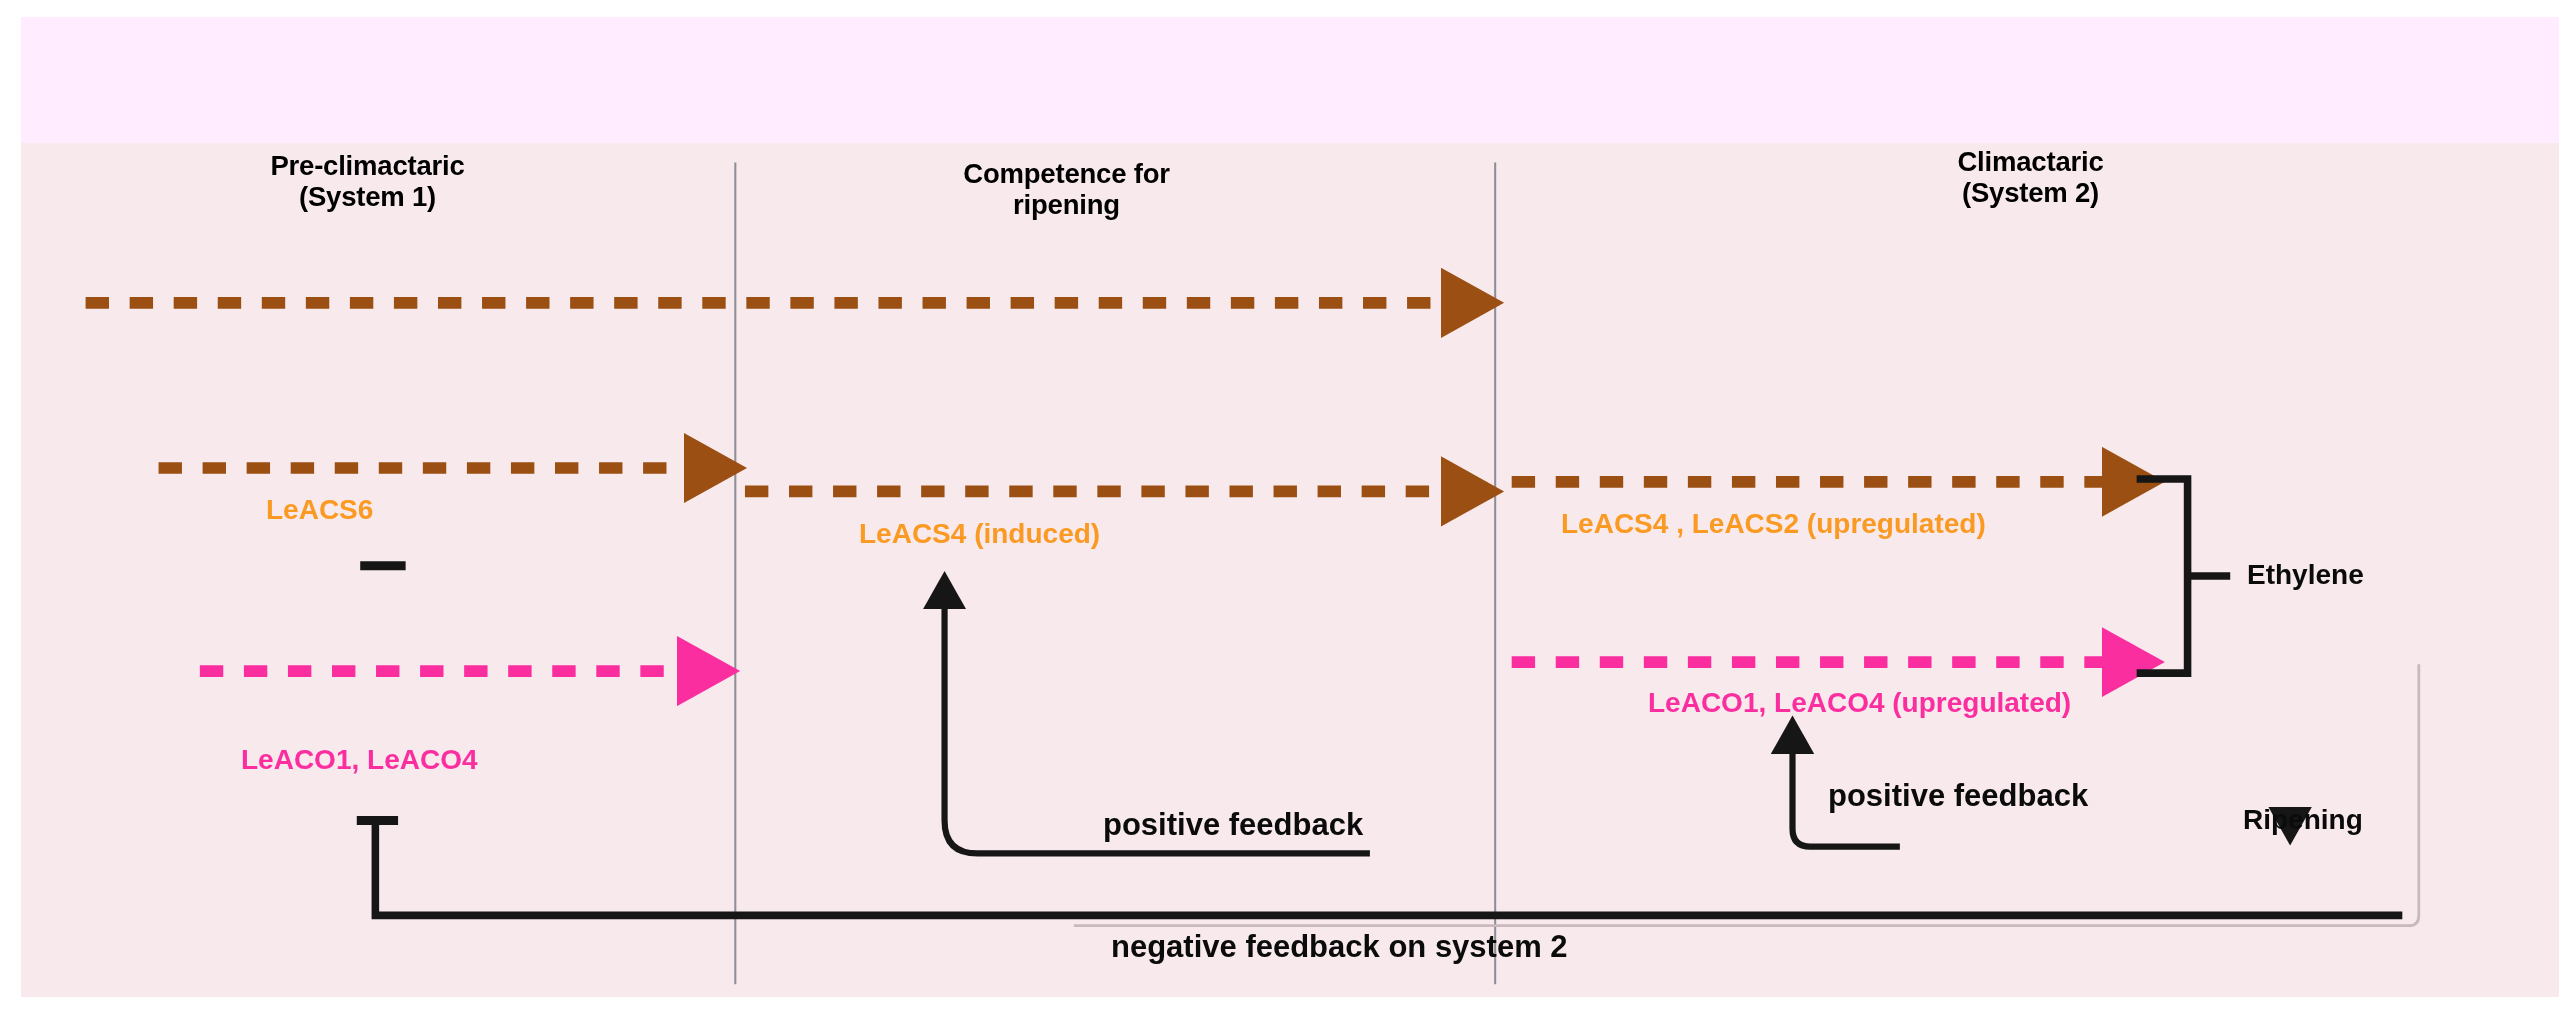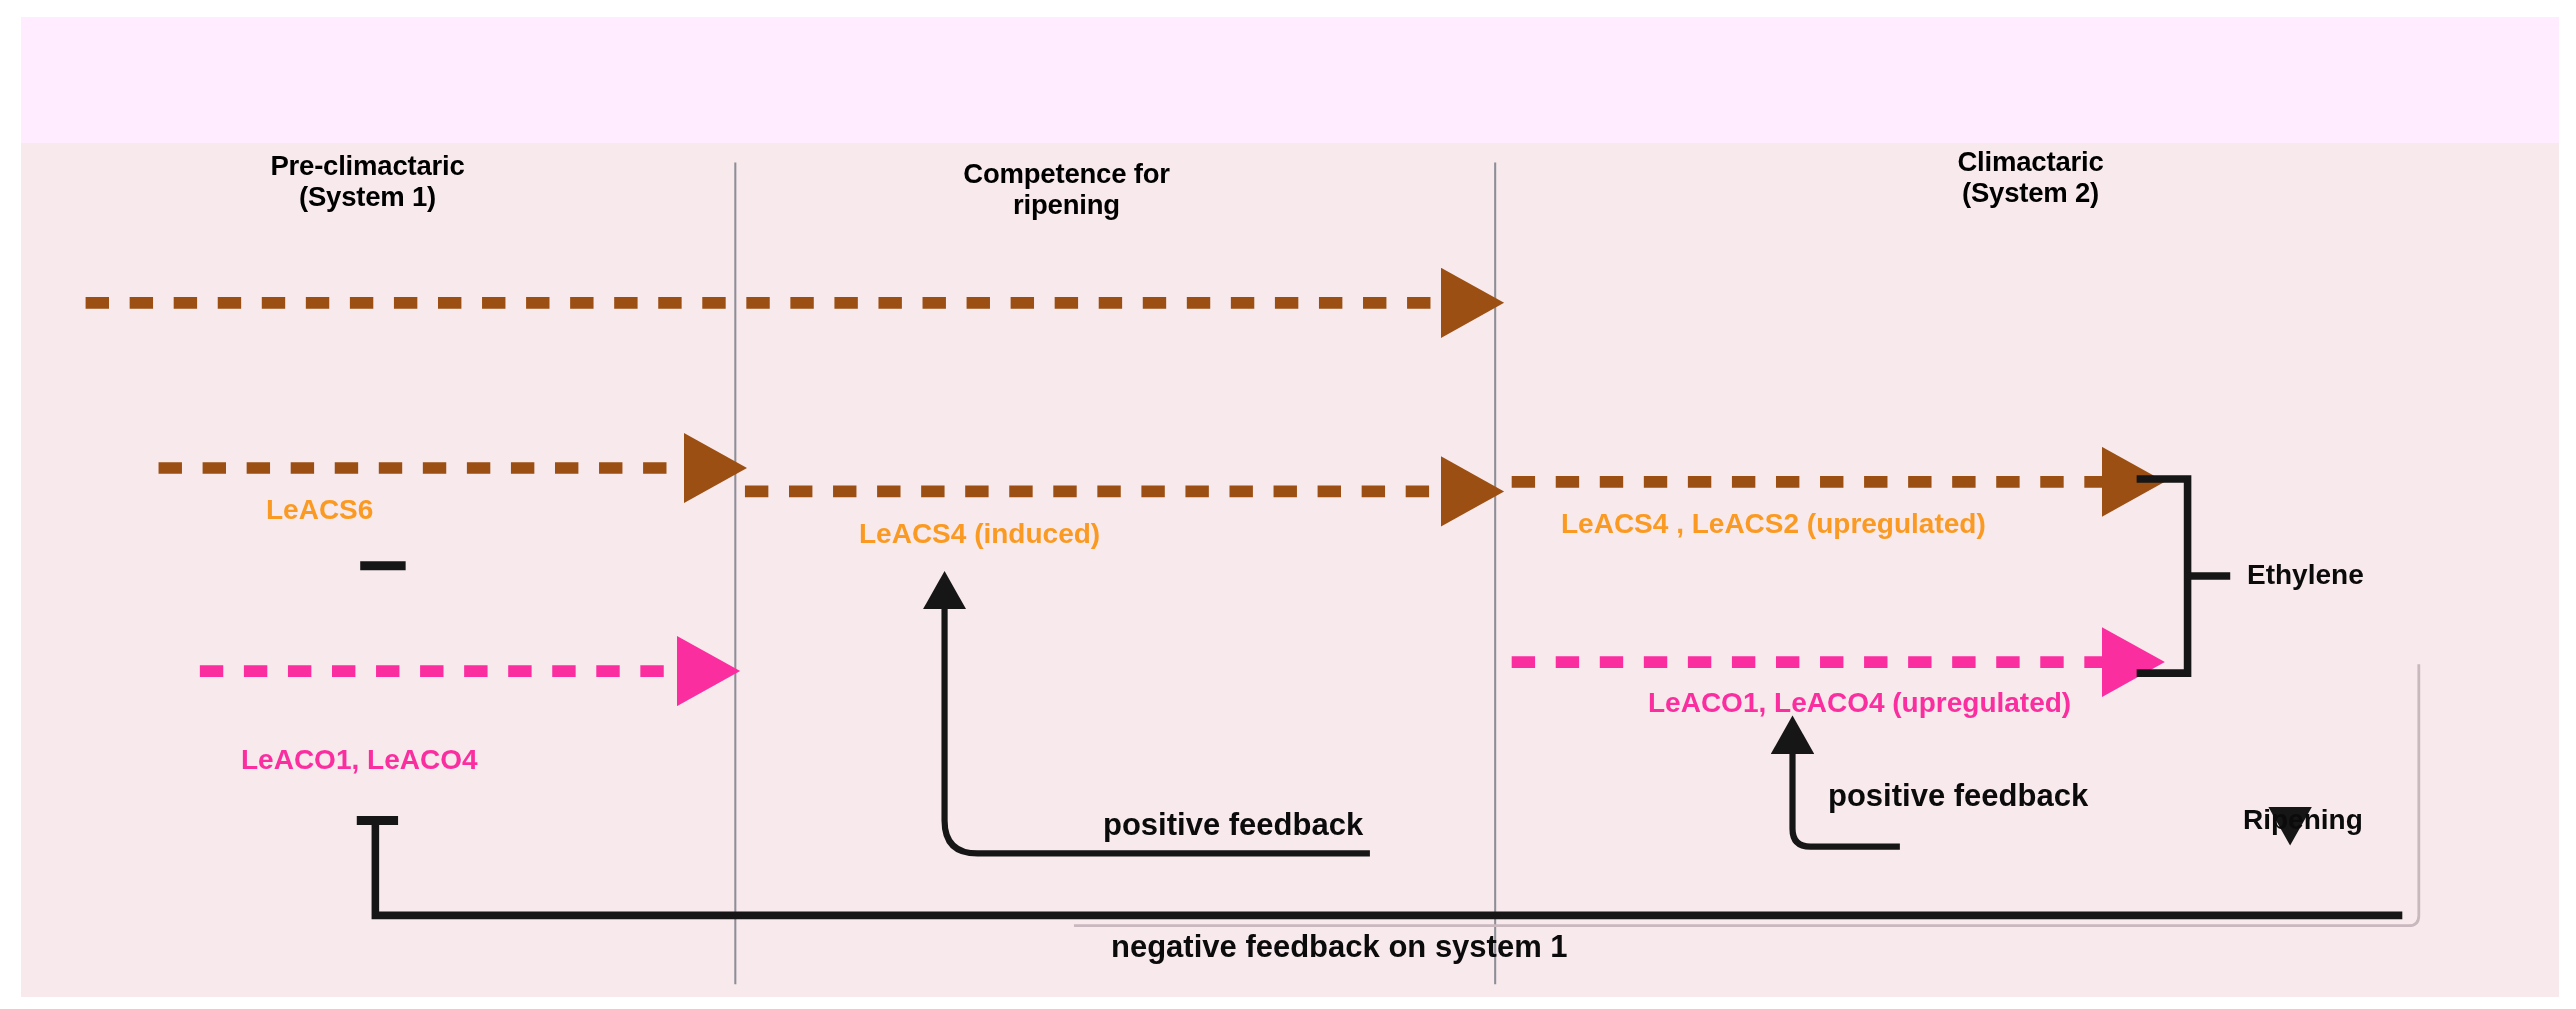--- a/index.html
+++ b/index.html
@@ -114,16 +114,16 @@
   <div class="gene-label magenta" style="left:1648px;top:687px;">LeACO1, LeACO4 (upregulated)</div>
 
   <div class="blk big" style="left:2247px;top:559px;">Ethylene</div>
 
   <div class="blk big" style="left:2243px;top:804px;">Ripening</div>
 
   <div class="blk" style="left:1103px;top:807px;">positive feedback</div>
 
   <div class="blk" style="left:1828px;top:778px;">positive feedback</div>
 
-  <div class="blk" style="left:1111px;top:929px;">negative feedback on system 1</div>
+  <div class="blk" style="left:1111px;top:929px;">negative feedback on system 2</div>
 
 </div>
 
 
 </body></html>

